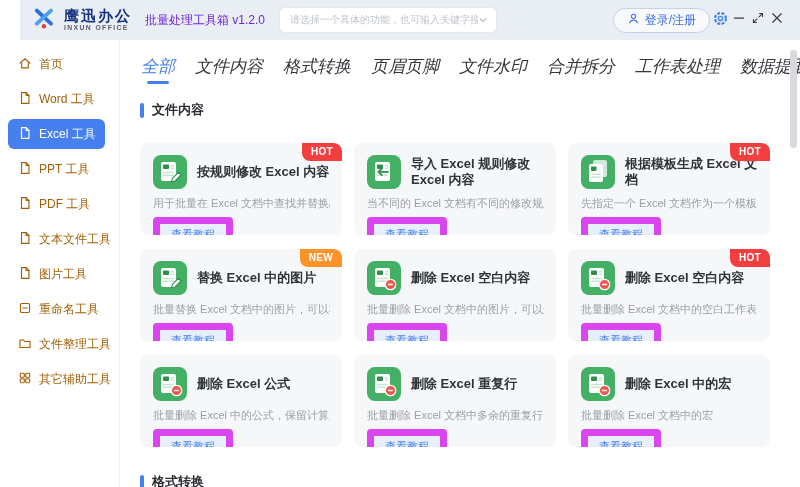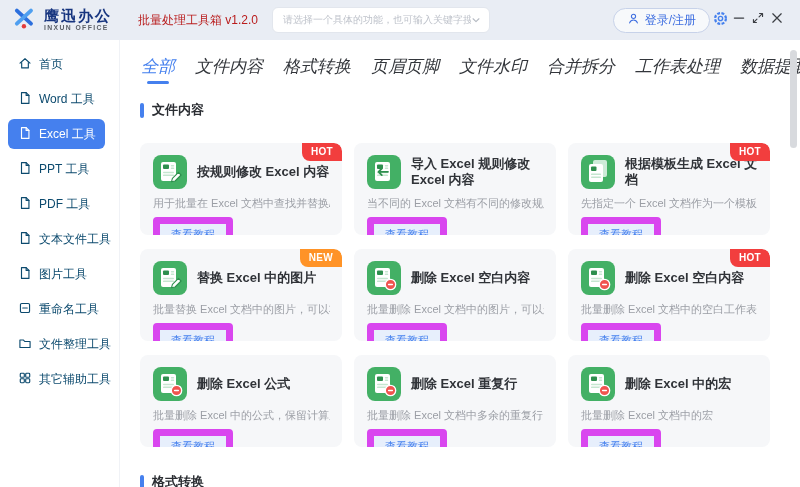--- a/index.html
+++ b/index.html
@@ -1,40 +1,40 @@
 <!DOCTYPE html>
 <html><head>
 <meta charset="utf-8">
 <style>
   * { margin:0; padding:0; box-sizing:border-box; }
   html,body { width:800px; height:487px; overflow:hidden; }
   body { font-family:"Liberation Sans","DejaVu Sans",sans-serif; background:#e9edf4; }
-  #window { position:relative; width:800px; height:487px; background:#fff; overflow:hidden; }
+  #window { position:relative; width:800px; height:487px; background:#fff; overflow:hidden;padding-left:20px; }
 
   
   .topbar { height:40px; background:#e9edf4; display:flex; align-items:center; padding:0 14px 0 12px; }
   .logo-wrap { display:flex; align-items:center; gap:6px; }
   .brand { display:flex; flex-direction:column; line-height:1; }
   .brand-name { font-size:15px; font-weight:bold; color:#17357f; letter-spacing:2px; }
   .brand-sub { font-size:6.8px; font-weight:bold; color:#5b5f66; letter-spacing:1.4px; margin-top:2px; }
-  .app-subtitle { font-size:12px; color:#b91c1c; margin-left:26px; white-space:nowrap; }
+  .app-subtitle { font-size:12px; color:#6d28d9; margin-left:13px; white-space:nowrap; }
   .search-select { margin-left:14px; width:218px; height:26px; background:#fff; border:1px solid #e2e6ed;
     border-radius:6px; display:flex; align-items:center; padding:0 8px 0 10px; cursor:pointer; }
   .search-ph { flex:1; font-size:10px; color:#bfc3cb; white-space:nowrap; overflow:hidden; }
   .top-right { margin-left:auto; display:flex; align-items:center; gap:1px; }
   .login-btn { display:flex; align-items:center; gap:5px; height:25px; padding:0 13px;
     border:1px solid #c7d2e9; border-radius:13px; background:rgba(255,255,255,.65);
     color:#3f6fe0; font-size:12px; cursor:pointer; white-space:nowrap; }
   .icon-btn { display:flex; align-items:center; justify-content:center; width:18px; height:18px; cursor:pointer; }
 
   
   .sidebar { position:absolute; left:0; top:40px; width:120px; bottom:0; background:#fff;
     border-right:1px solid #f0f2f6; padding-top:9px; }
   .side-item { height:30px; margin:0 14px 5px 8px; border-radius:6px; display:flex; align-items:center;
-    gap:7px; padding-left:10px; font-size:12px; color:#0c4a6e; cursor:pointer; white-space:nowrap; }
+    gap:7px; padding-left:10px; font-size:12px; color:#a16207; cursor:pointer; white-space:nowrap; }
   .side-item svg { flex:none; }
   .side-item.active { background:#4580ee; color:#fff; font-weight:normal; }
 
   
   .main { position:absolute; left:120px; top:40px; right:0; bottom:0; background:#fff;
     padding-left:18px; overflow:hidden; }
   .tabs { display:flex; gap:14px; }
   .tab { font-size:17px; color:#33363b; padding:15px 3px 9px; position:relative; cursor:pointer; white-space:nowrap;font-style:italic; }
   .tab.active { color:#4580ee; }
   .tab.active::after { content:""; position:absolute; left:22%; right:22%; bottom:3px; height:3px;

